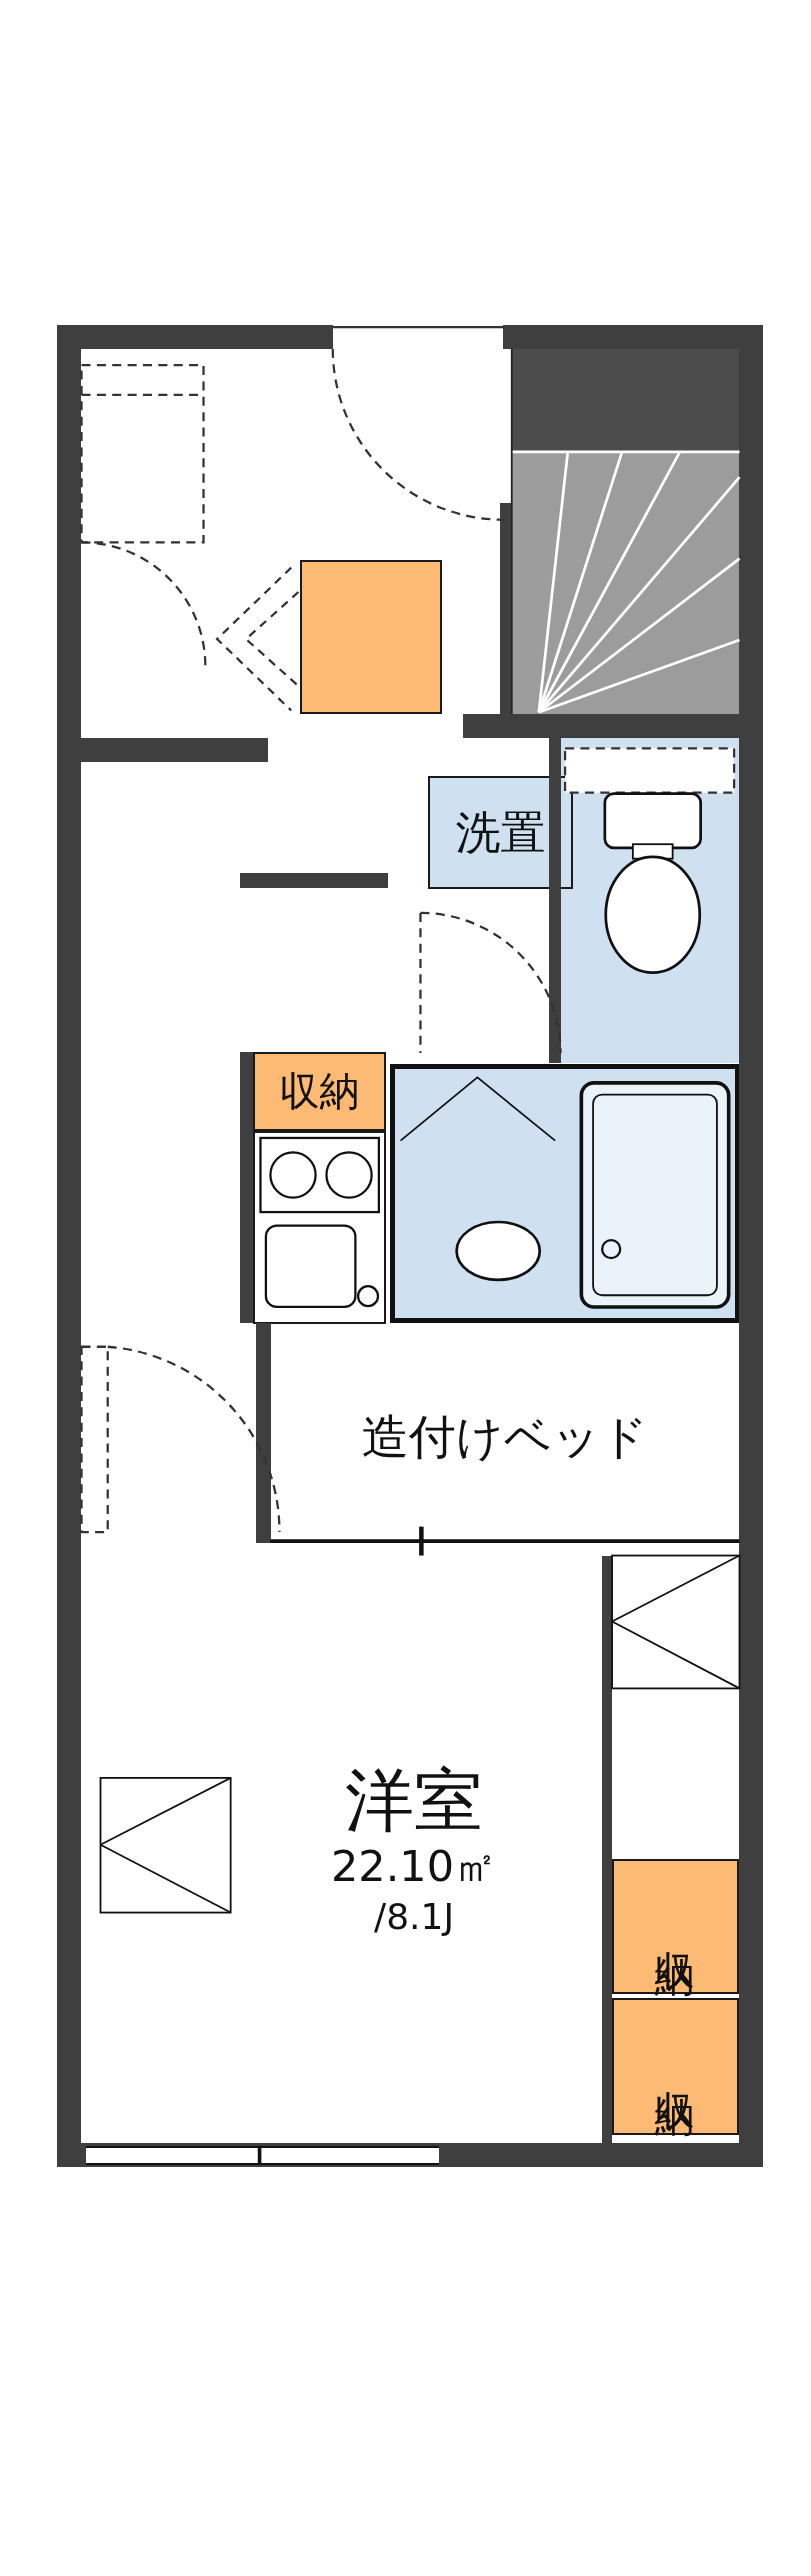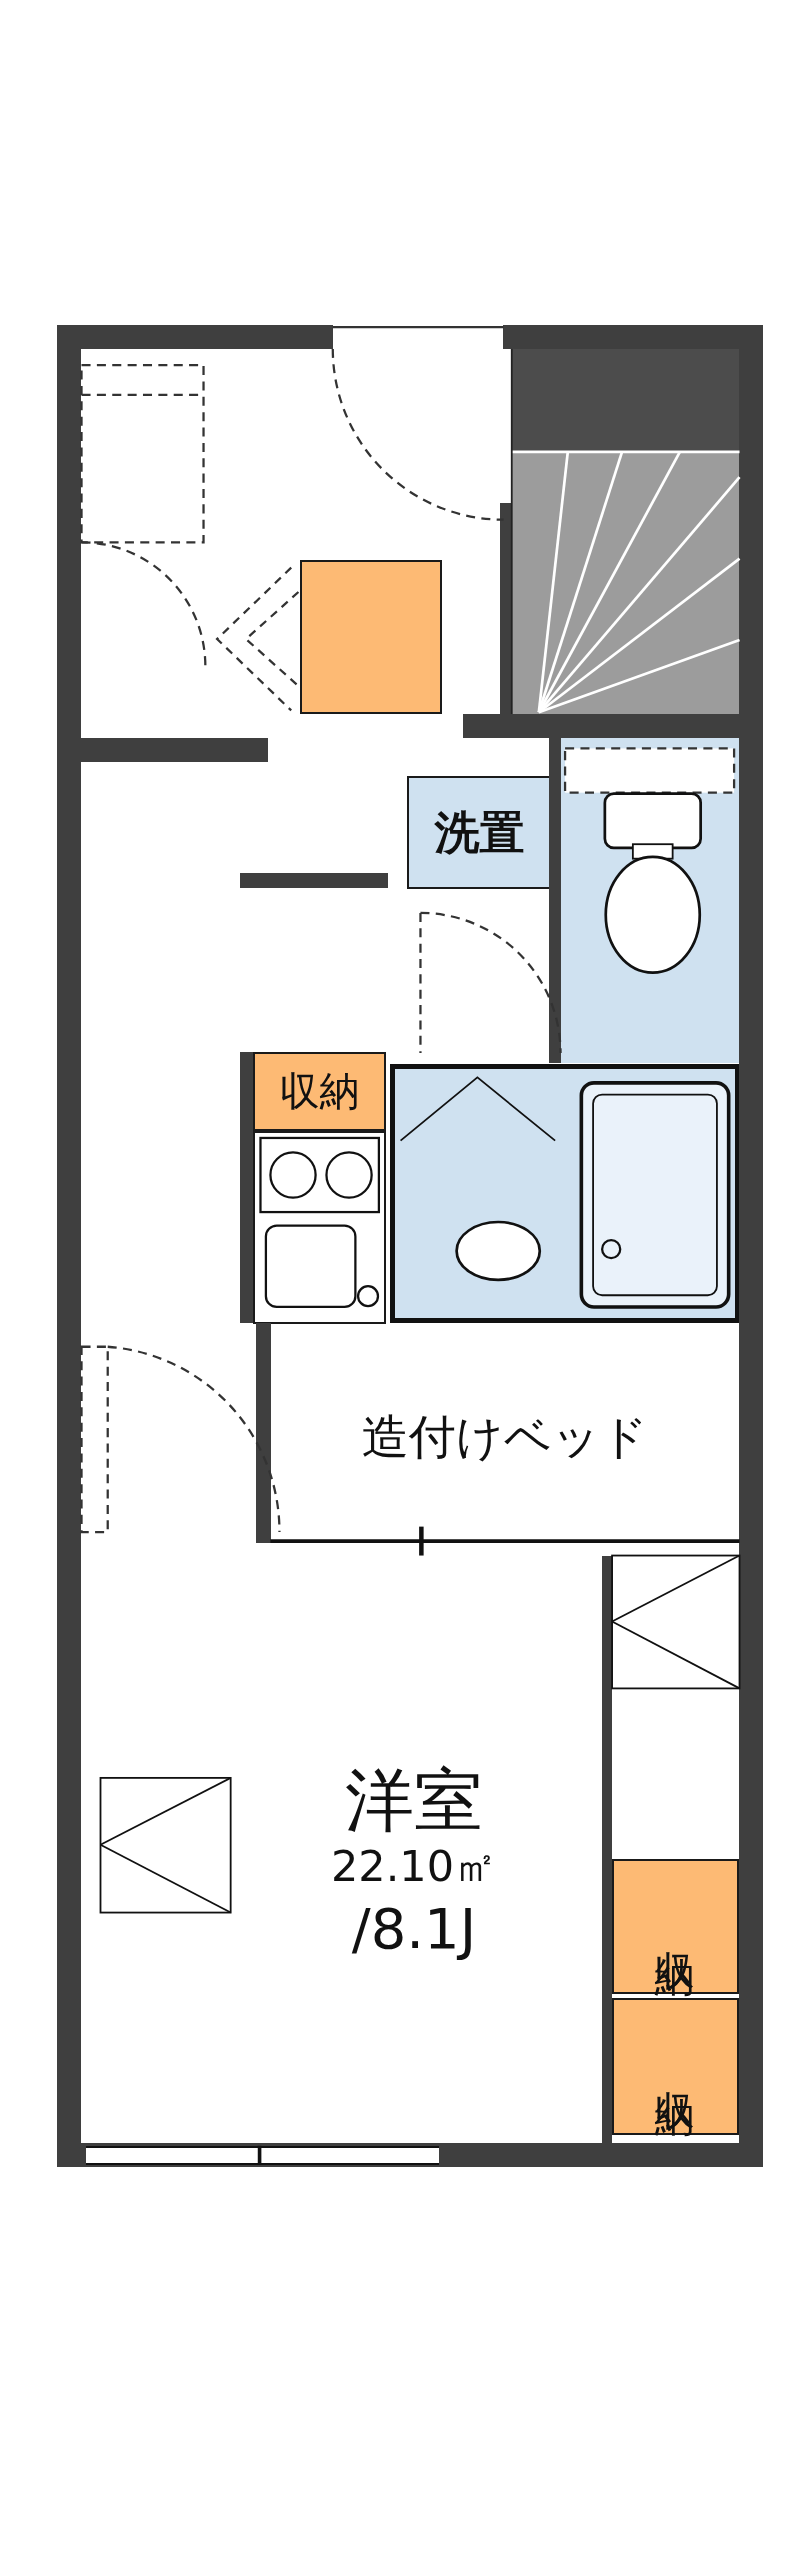--- a/index.html
+++ b/index.html
@@ -17,21 +17,21 @@
 </head>
 <body>
 
 <div id="stage">
 
   <div class="abs" style="left:512px;top:349px;width:228px;height:365px;background:#9c9c9c;"></div>
   <div class="abs" style="left:512px;top:349px;width:228px;height:103px;background:#4c4c4c;"></div>
 
   <div class="abs room-blue" style="left:560px;top:738px;width:179px;height:325px;"></div>
 
-  <div class="abs room-blue label" style="left:407px;top:776px;width:145px;height:113px;border:2.7px solid #1a1a1a;font-size:45px;font-weight:bold;">
+  <div class="abs room-blue label" style="left:428px;top:776px;width:145px;height:113px;border:2.7px solid #1a1a1a;font-size:45px;">
     <span>洗置</span>
   </div>
 
   <div class="abs room-blue" style="left:390px;top:1064px;width:350px;height:259px;border:5.4px solid #111;"></div>
 
   <div class="abs cream" style="left:300px;top:560px;width:142px;height:154px;border:2.7px solid #1a1a1a;"></div>
 
   <div class="abs cream label" style="left:253px;top:1052px;width:133px;height:79px;border:2.7px solid #1a1a1a;font-size:40px;">
     <span>収納</span>
   </div>
@@ -147,17 +147,17 @@
     <line x1="287" y1="2374" x2="287" y2="2395" stroke="#111" stroke-width="4"></line>
   </svg>
 
   <div class="abs label center-col" style="left:279px;top:1340px;width:452px;height:194px;font-size:47px;line-height:1.3;text-align:right;gap:26px;">
     <div>造付けベッド</div>
   </div>
 
   <div class="abs center-col" style="left:179px;top:1761px;width:470px;text-align:center;color:#111;">
     <div style="font-size:69px;line-height:1.15;">洋室</div>
     <div style="font-size:43px;line-height:1.25;">22.10㎡</div>
-    <div style="font-size:56px;line-height:1.25;">/8.1J</div>
+    <div style="font-size:36px;line-height:1.25;">/8.1J</div>
   </div>
 
 </div>
 
 
 </body></html>

